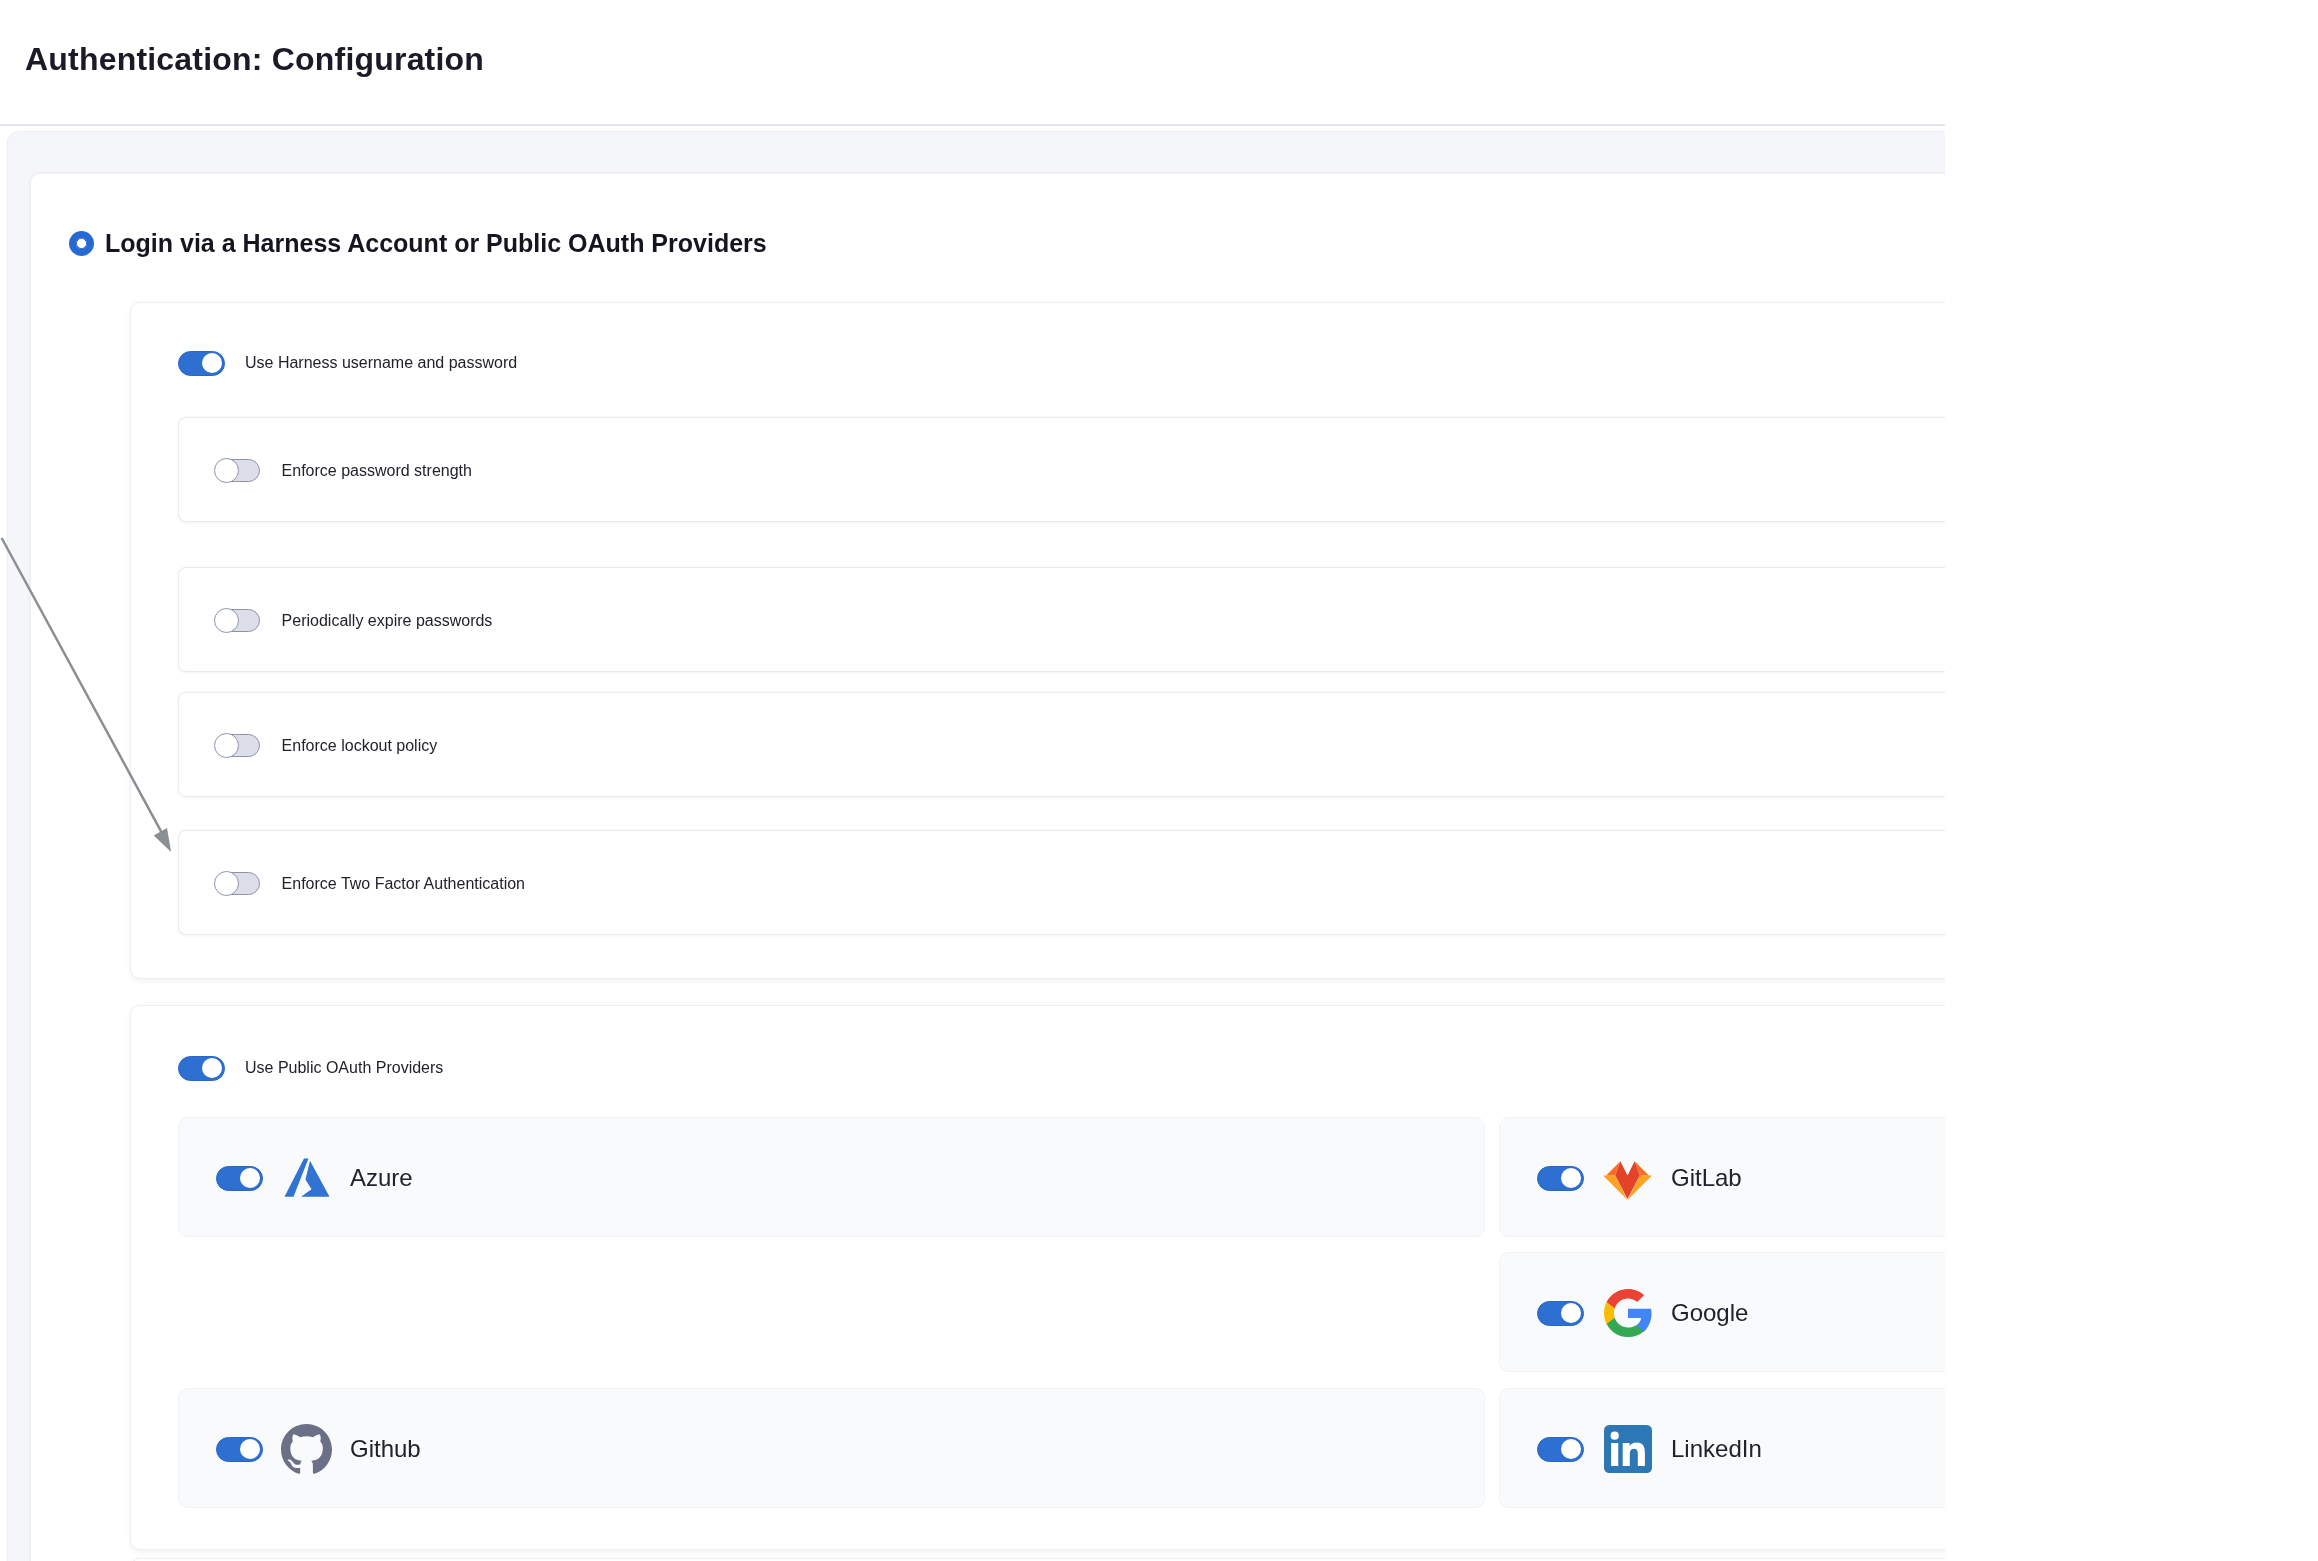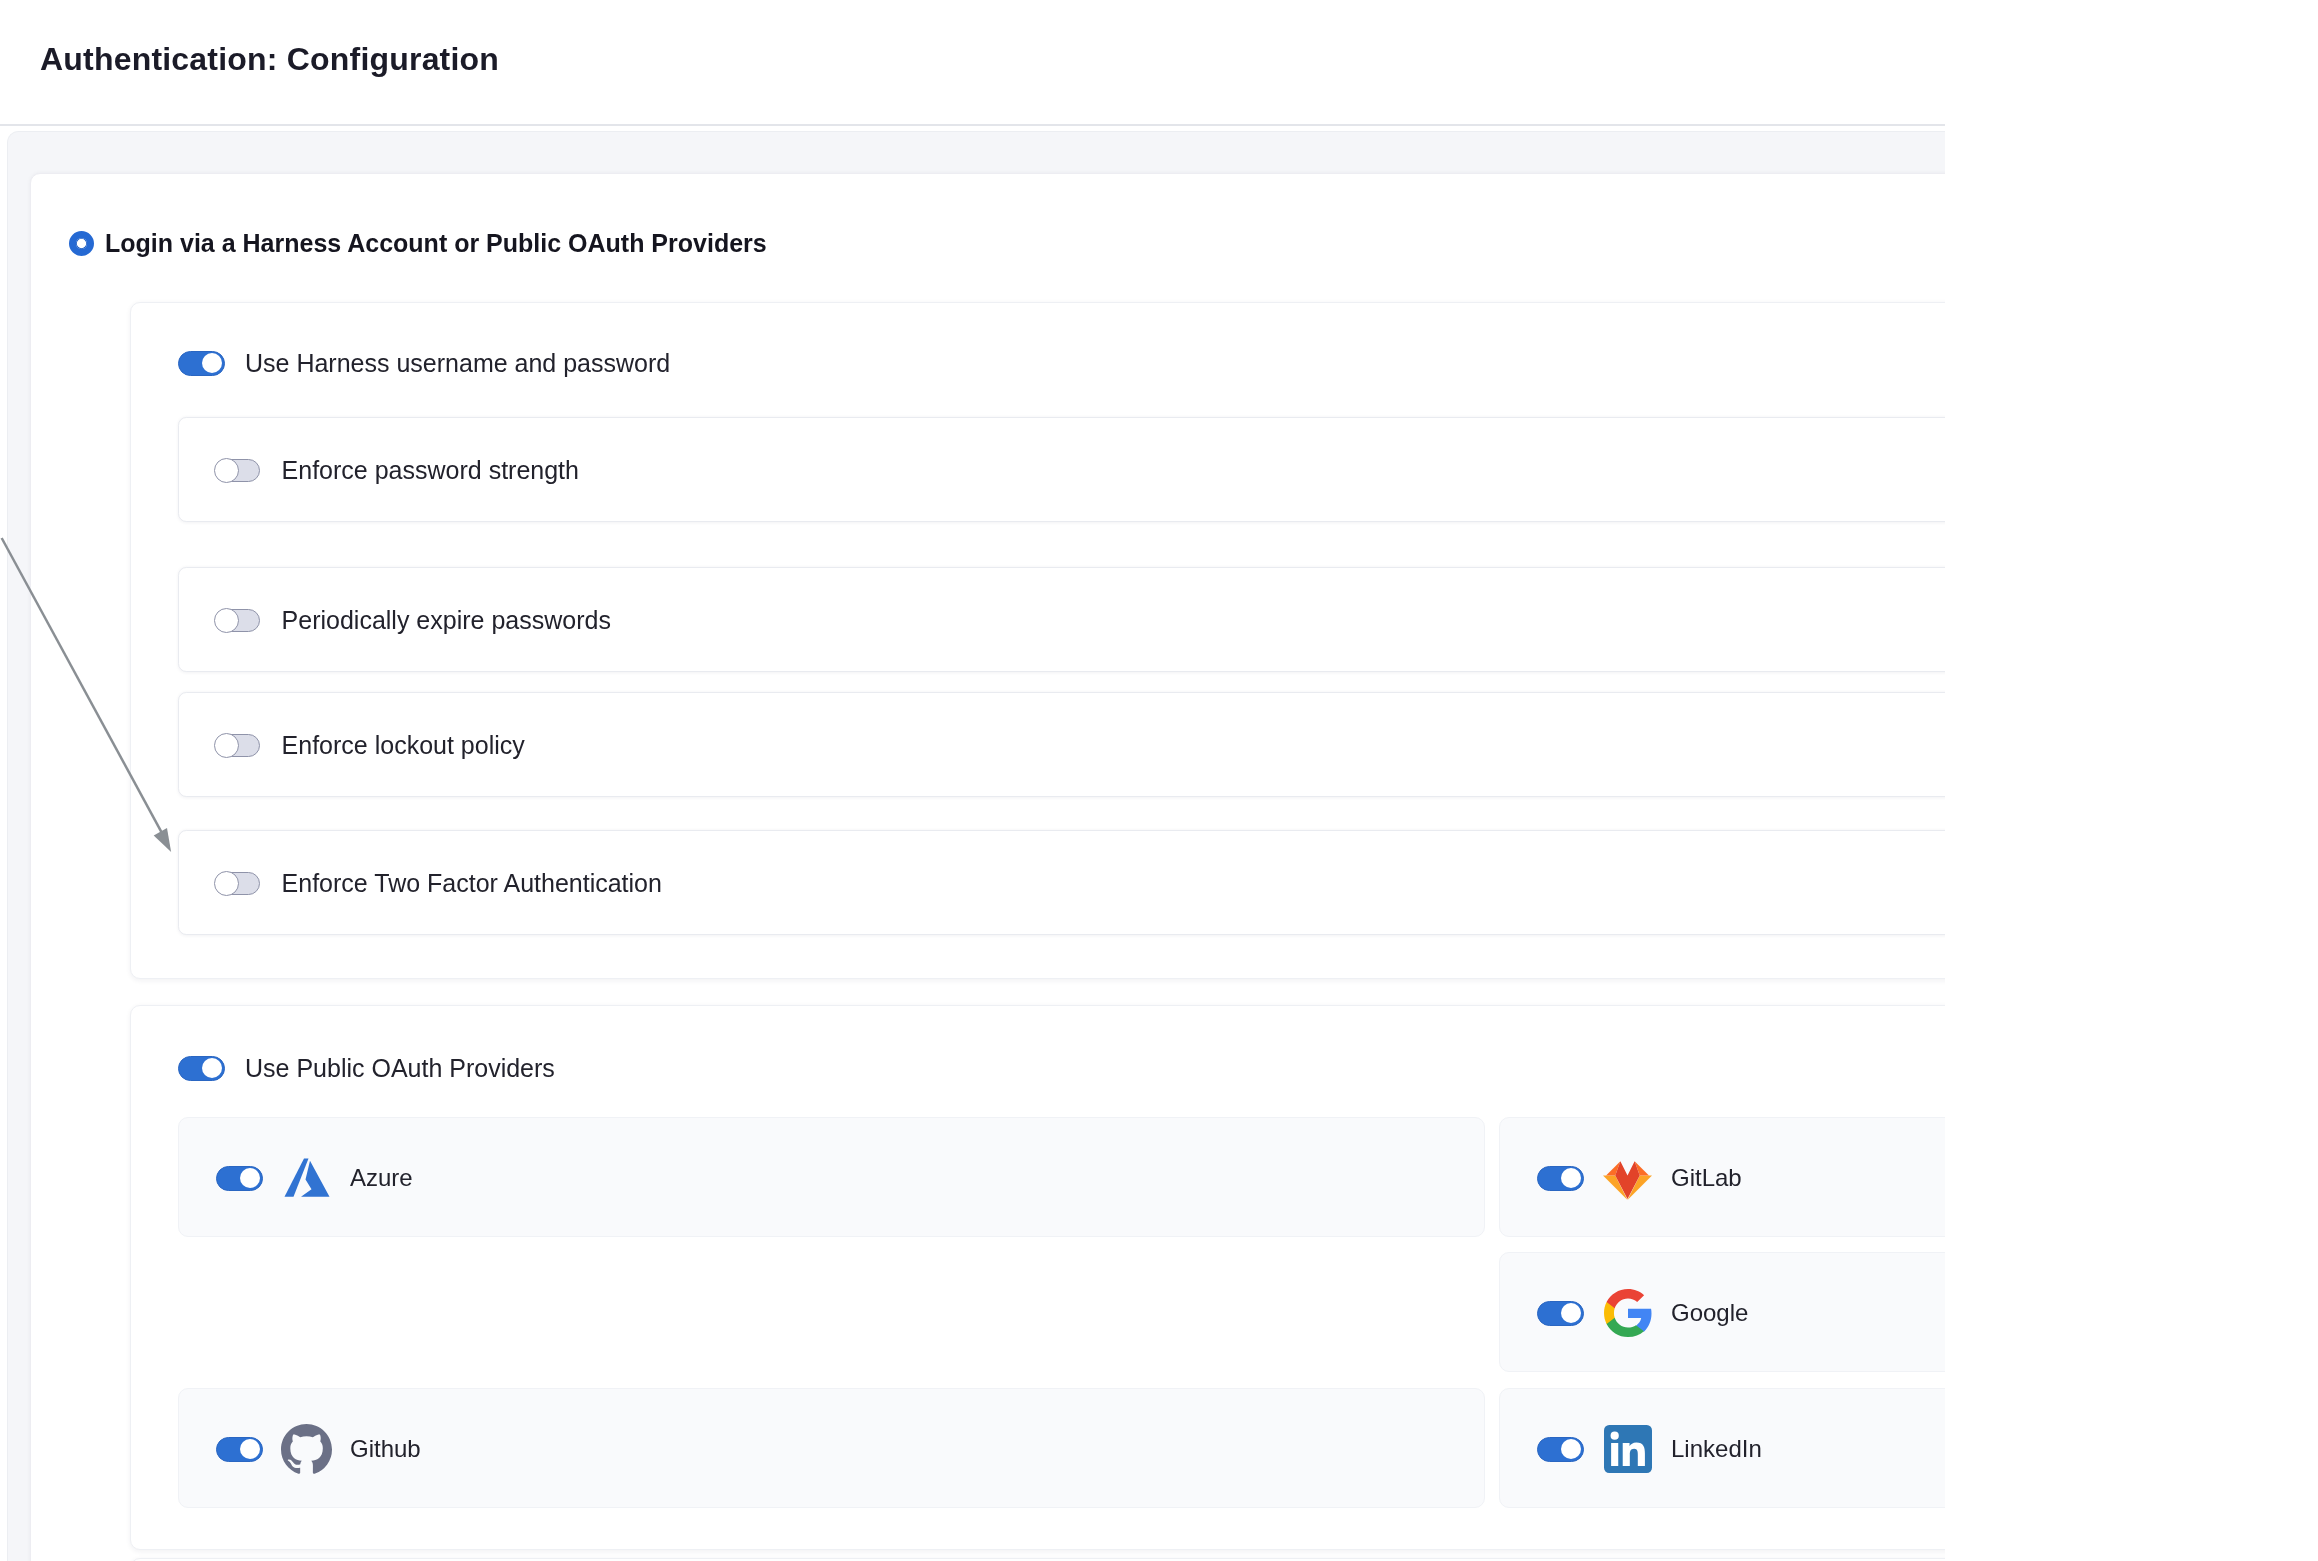--- a/index.html
+++ b/index.html
@@ -5,40 +5,40 @@
   html,body{margin:0;padding:0;background:#ffffff;}
   .stage{
     position:relative;width:2319px;height:1561px;background:#ffffff;overflow:hidden;
     font-family:"Liberation Sans", sans-serif;color:#22222c;
   }
   
   .content{position:absolute;left:0;top:0;width:1945px;height:1561px;overflow:hidden;}
 
   
   .hdr{position:absolute;left:0;top:0;width:1945px;height:124px;background:#ffffff;}
-  .hdr-title{position:absolute;left:25px;top:41px;font-size:32px;font-weight:700;color:#1b1b28;letter-spacing:0.2px;margin-left:15px;}
+  .hdr-title{position:absolute;left:25px;top:41px;font-size:32px;font-weight:700;color:#1b1b28;letter-spacing:0.2px;}
   .hdr-border{position:absolute;left:0;top:124px;width:1945px;height:1.7px;background:#e3e5ea;}
 
   
   .panel{position:absolute;left:6.6px;top:131px;width:1938px;height:1430px;background:#f5f6f9;border-radius:11.6px 0 0 0;border-top:0.8px solid #eceef2;border-left:0.8px solid #eceef2;box-sizing:border-box;}
 
   
   .outer-card{position:absolute;left:30px;top:173px;width:2010px;height:1495px;background:#ffffff;border:0.8px solid #ededf2;border-radius:10px;box-shadow:0 0.8px 4.2px rgba(40,41,61,.05);box-sizing:border-box;}
 
   .radio-row{position:absolute;left:38px;top:51px;display:flex;align-items:center;gap:11px;height:37px;justify-content:center;}
   .radio{width:25px;height:25px;border-radius:50%;background:#ffffff;border:7.5px solid #2569d3;box-sizing:border-box;box-shadow:0 0 0 0.8px #1d5cc0 inset;}
   .radio-label{font-size:25px;font-weight:700;color:#15151f;}
 
   .group-card{position:absolute;background:#ffffff;border:0.8px solid #eef0f4;border-radius:10px;box-shadow:0 1.7px 5px rgba(40,41,61,.06);box-sizing:border-box;}
   .card1{left:99px;top:128px;width:1910px;height:677px;}
   .card2{left:99px;top:831px;width:1910px;height:545px;}
   .card3{left:99px;top:1384px;width:1910px;height:66px;}
 
   .main-row{position:absolute;left:47px;display:flex;align-items:center;gap:20px;height:26.6px;}
-  .row-label{font-size:25px;font-weight:400;color:#22222c;}
+  .row-label{font-size:16px;font-weight:400;color:#22222c;}
 
   .sub-card{position:absolute;left:47px;width:1827px;height:105px;background:#ffffff;border:0.8px solid #e9ebf0;border-radius:8.3px;box-shadow:0 0.8px 3.3px rgba(40,41,61,.06);box-sizing:border-box;}
   .sub-row{position:absolute;left:36px;top:0;height:105px;display:flex;align-items:center;gap:21.6px;justify-content:space-between;}
 
   
   .tg{position:relative;display:inline-block;flex:0 0 auto;}
   .tg.on{width:47px;height:25px;border-radius:13.3px;background:#2d70d2;border:0.8px solid #2a66c2;box-sizing:border-box;}
   .tg.on .knob{position:absolute;right:1.7px;top:1.7px;width:20px;height:20px;border-radius:50%;background:#ffffff;}
   .tg.off{width:45px;height:23px;border-radius:12.5px;background:#dcdee9;border:1.7px solid #8f93a9;box-sizing:border-box;}
   .tg.off .knob{position:absolute;left:-1.7px;top:-2.5px;width:25px;height:25px;border-radius:50%;background:#ffffff;border:1.7px solid #8f93a9;box-sizing:border-box;}

